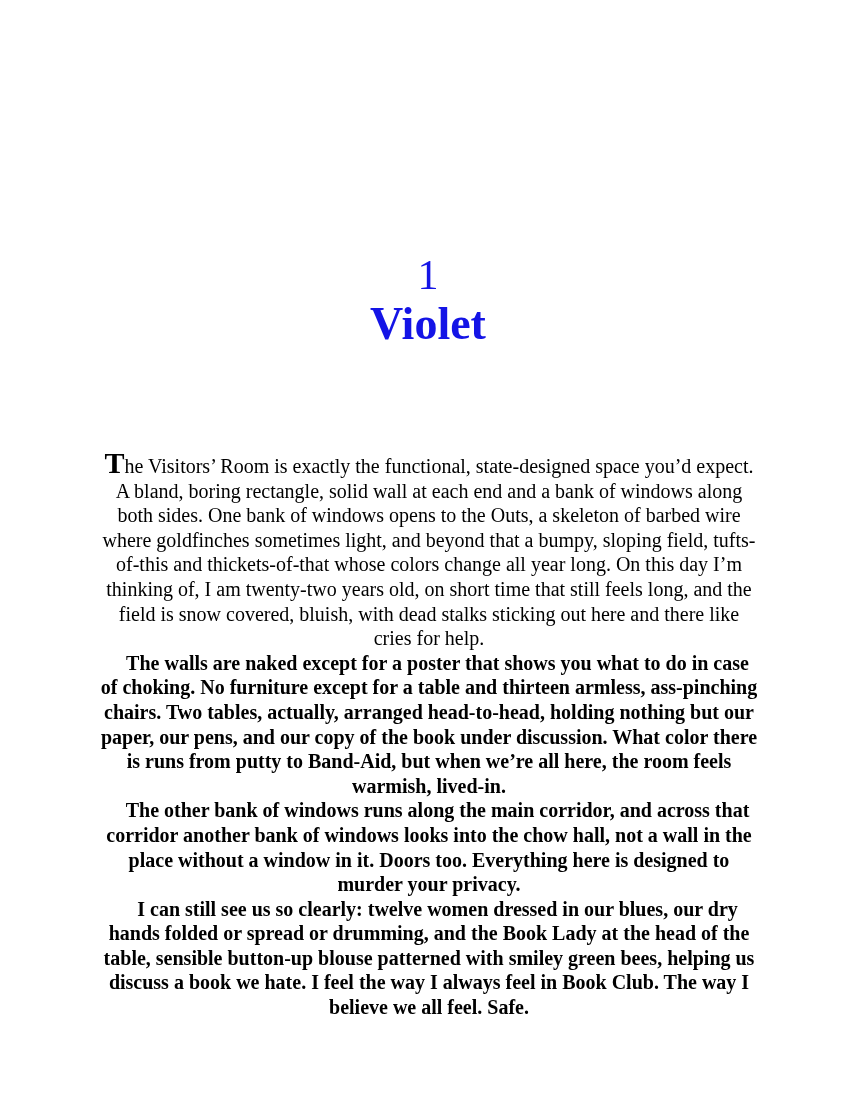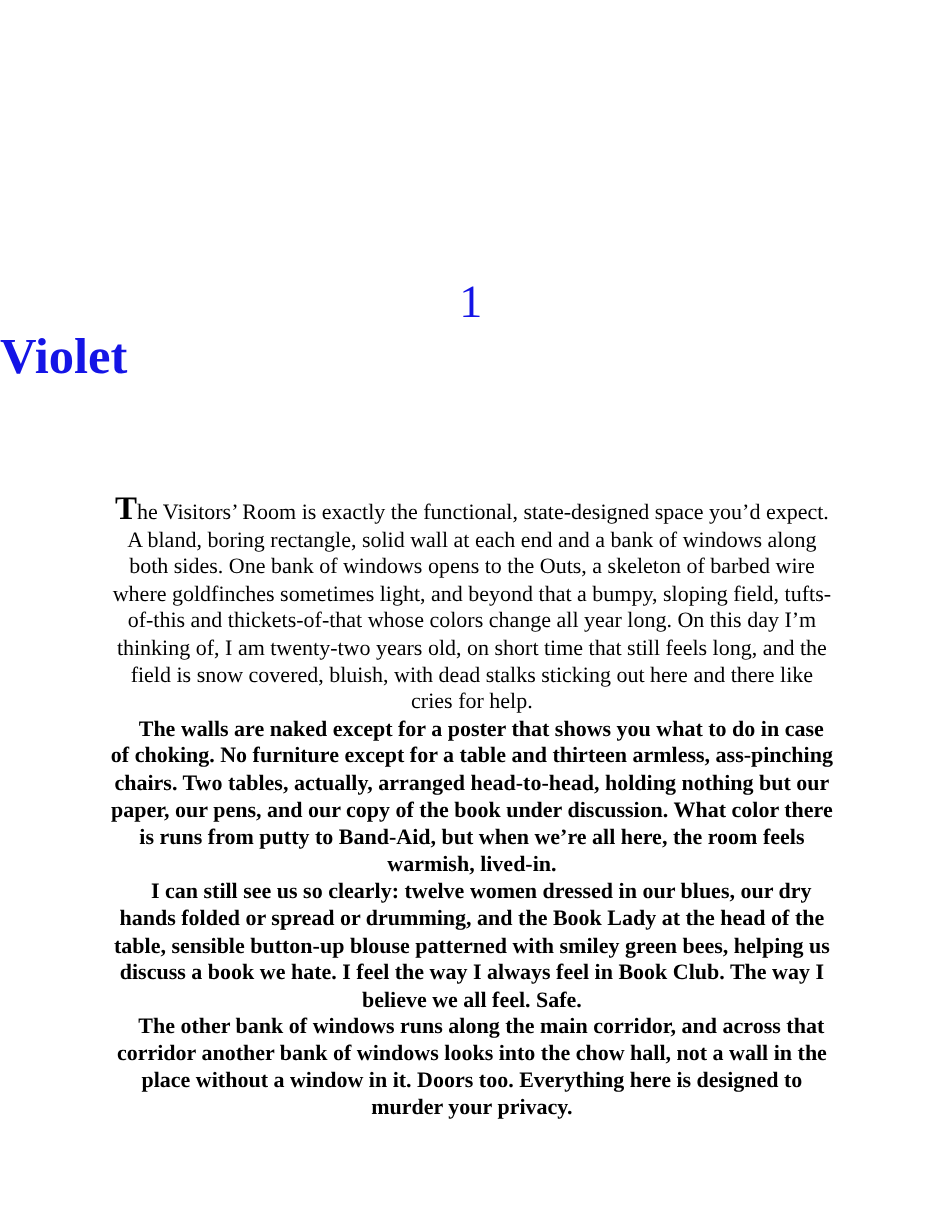--- a/index.html
+++ b/index.html
@@ -28,20 +28,21 @@
     line-height: 44px;
     font-weight: 400;
     color: var(--accent);
   }
   .chapter-title {
     position: absolute;
     top: 300px;
     left: 0;
     width: 856px;
     margin: 0;
+    text-align: center;
     font-size: 46px;
     line-height: 48px;
     font-weight: 700;
     color: var(--accent);
   }
   .body-text {
     position: absolute;
     top: 451px;
     left: 100px;
     width: 658px;
@@ -60,16 +61,16 @@
 </style>
 </head>
 <body>
 
 <div class="page">
   <div class="chapter-number">1</div>
   <h1 class="chapter-title">Violet</h1>
   <div class="body-text">
     <p class="para first"><span class="drop-cap">T</span><span>he Visitors’ Room is exactly the functional, state-designed space you’d expect. A bland, boring rectangle, solid wall at each end and a bank of windows along both sides. One bank of windows opens to the Outs, a skeleton of barbed wire where goldfinches sometimes light, and beyond that a bumpy, sloping field, tufts-of-this and thickets-of-that whose colors change all year long. On this day I’m thinking of, I am twenty-two years old, on short time that still feels long, and the field is snow covered, bluish, with dead stalks sticking out here and there like cries for help.</span></p>
     <p class="para indent">The walls are naked except for a poster that shows you what to do in case of choking. No furniture except for a table and thirteen armless, ass-pinching chairs. Two tables, actually, arranged head-to-head, holding nothing but our paper, our pens, and our copy of the book under discussion. What color there is runs from putty to Band-Aid, but when we’re all here, the room feels warmish, lived-in.</p>
+    <p class="para indent">The other bank of windows runs along the main corridor, and across that corridor another bank of windows looks into the chow hall, not a wall in the place without a window in it. Doors too. Everything here is designed to murder your privacy.</p>
     <p class="para indent">I can still see us so clearly: twelve women dressed in our blues, our dry hands folded or spread or drumming, and the Book Lady at the head of the table, sensible button-up blouse patterned with smiley green bees, helping us discuss a book we hate. I feel the way I always feel in Book Club. The way I believe we all feel. Safe.</p>
-    <p class="para indent">The other bank of windows runs along the main corridor, and across that corridor another bank of windows looks into the chow hall, not a wall in the place without a window in it. Doors too. Everything here is designed to murder your privacy.</p>
   </div>
 </div>
 
 </body></html>

